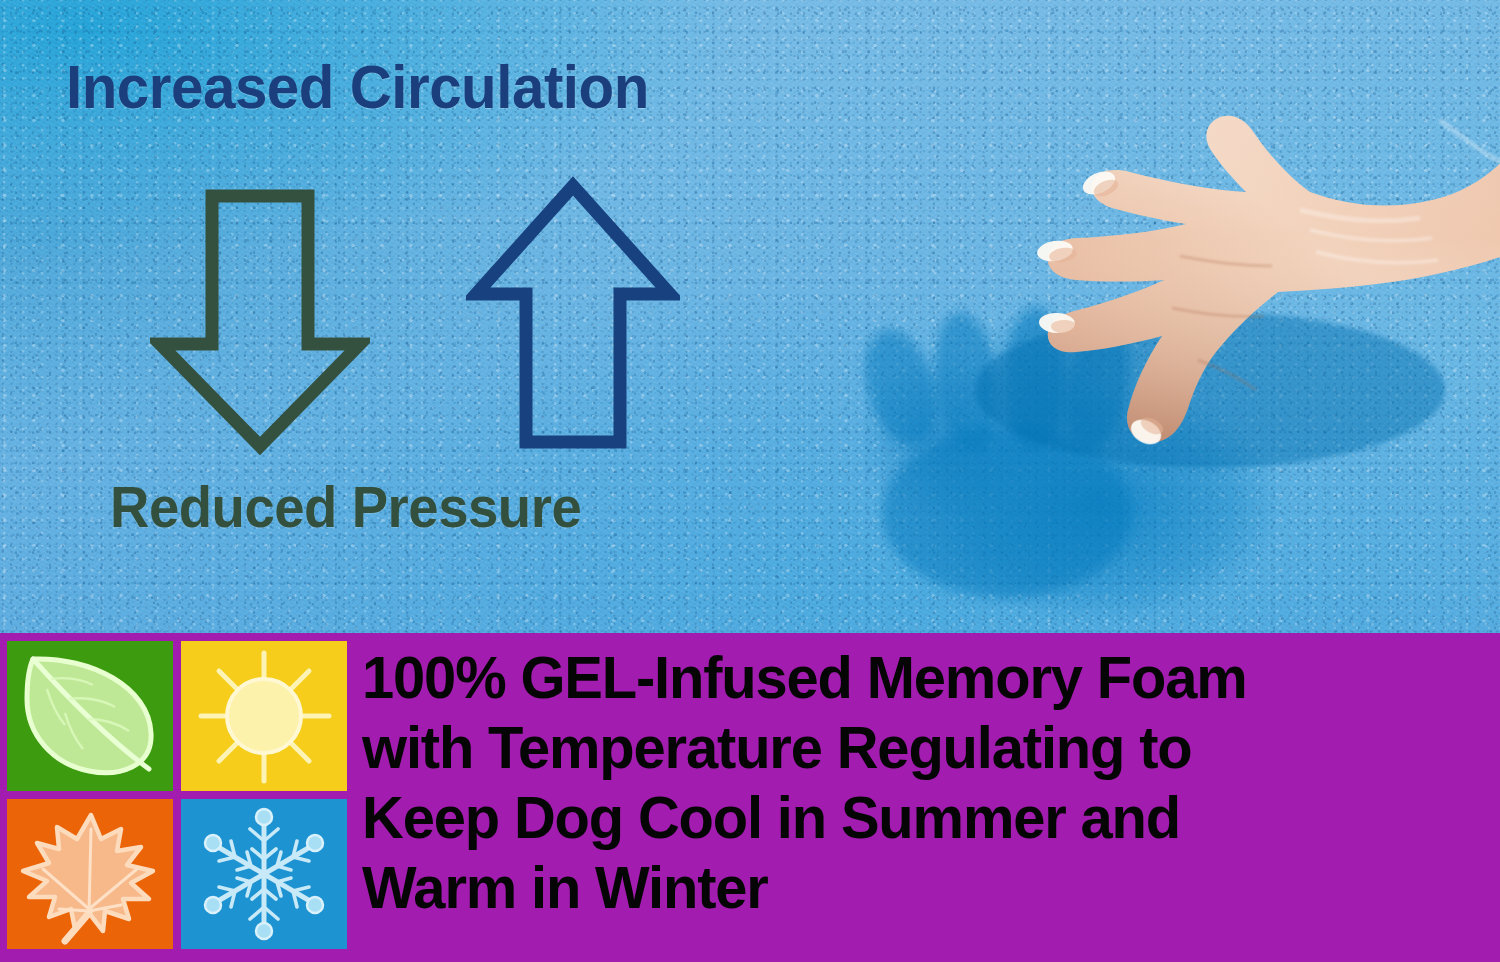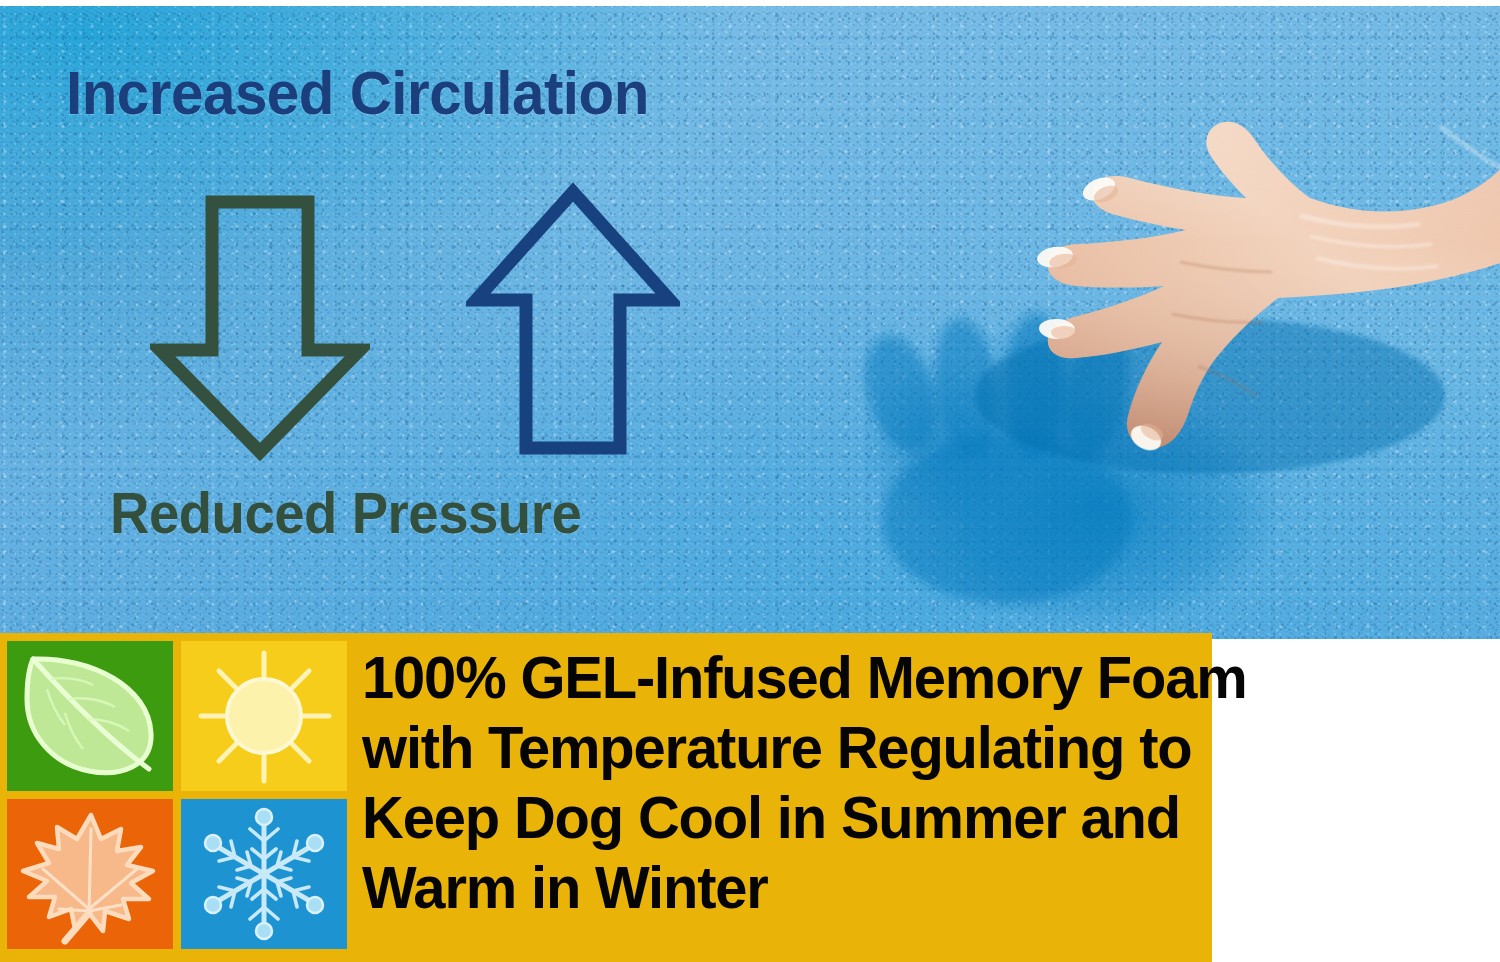--- a/index.html
+++ b/index.html
@@ -17,21 +17,21 @@
     width: 1500px;
     height: 962px;
     overflow: hidden;
     background: #ffffff;
   }
 
   
   #photo-panel {
     position: absolute;
     left: 0;
-    top: 6px;
+    top: 0;
     width: 1500px;
     height: 633px;
     overflow: hidden;
     background: #6cb6e4;
     text-decoration: underline;
   }
 
   
   .foam-base {
     position: absolute;
@@ -158,23 +158,23 @@
     width: 214px;
     height: 276px;
   }
   .arrow-down svg, .arrow-up svg { display: block; width: 100%; height: 100%; }
 
   
   #bottom-band {
     position: absolute;
     left: 0;
     top: 633px;
-    width: 1212px;
+    width: 1500px;
     height: 329px;
-    background: #eab308;
+    background: #a21caf;
   }
 
   #season-grid {
     position: absolute;
     left: 7px;
     top: 8px;
     width: 340px;
     height: 315px;
     display: grid;
     grid-template-columns: 166px 166px;

